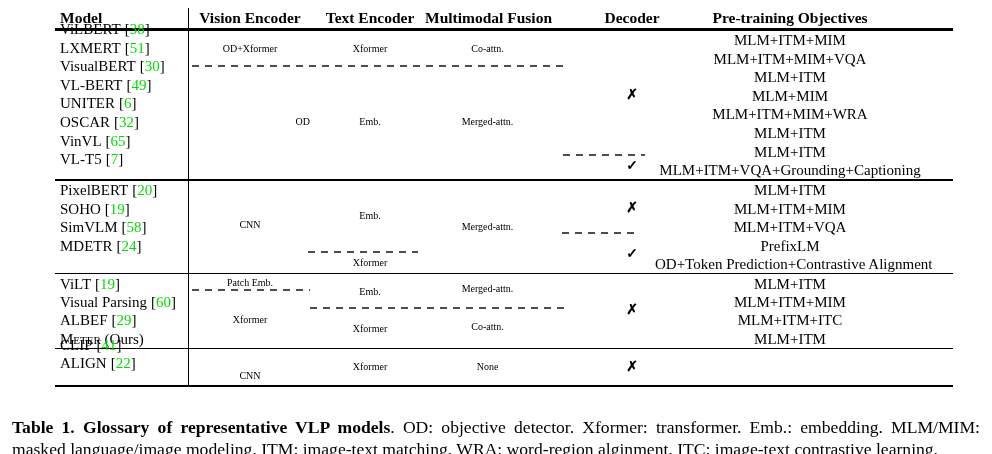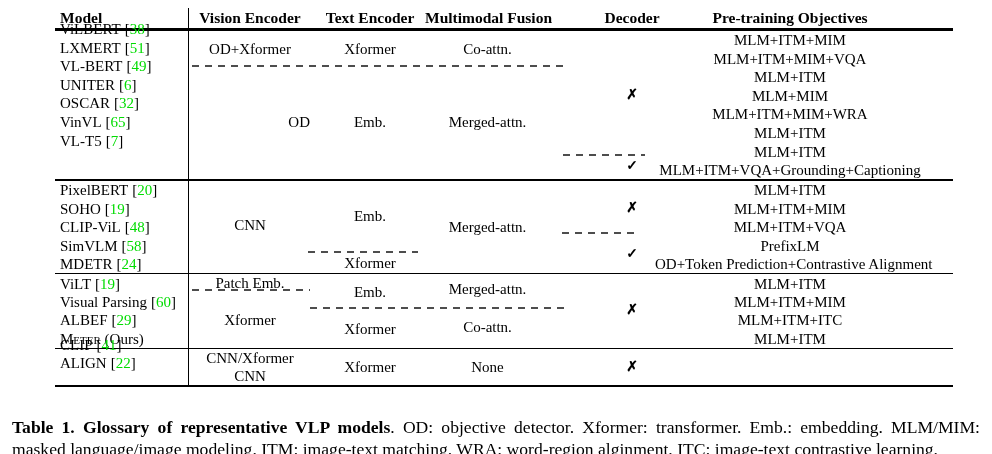--- a/index.html
+++ b/index.html
@@ -16,21 +16,21 @@
   .rule-thin{height:1.6px;}
   .vline{position:absolute;left:188px;top:8px;width:1.4px;height:378px;background:#000;}
 
   
   .mcol{position:absolute;left:60px;}
   .ocol{position:absolute;left:655px;width:270px;text-align:center;}
   .mrow,.orow{height:18.6px;line-height:18.6px;font-size:15px;white-space:nowrap;}
   .g34 .mrow,.g34 .orow{height:18.4px;line-height:18.4px;}
 
   
-  .cell{position:absolute;height:18px;line-height:18px;text-align:center;font-size:15px;white-space:nowrap;}
+  .cell{position:absolute;height:18px;line-height:18px;text-align:center;font-size:10px;white-space:nowrap;}
   .col-v{left:190px;width:120px;}
   .col-t{left:310px;width:120px;}
   .col-f{left:425px;width:125px;}
   .col-d{left:587px;width:90px;}
   .col-o{left:655px;width:270px;}
 
   
   .dash{position:absolute;height:2px;background:repeating-linear-gradient(to right,#4d4d4d 0 7px,transparent 7px 13px);}
 
   .cite{color:#00DC00;}
@@ -56,20 +56,21 @@
   <div class="rule rule-thick" style="top:28.2px;"></div>
   <div class="rule rule-thin" style="top:179.4px;"></div>
   <div class="rule rule-thin" style="top:272.8px;"></div>
   <div class="rule rule-thin" style="top:347.6px;"></div>
   <div class="rule rule-thin" style="top:385.4px;"></div>
   <div class="vline"></div>
 
   <div class="mcol" style="top:20px;">
     <div class="mrow"><span>ViLBERT</span><span class="citew"><span>[</span><span class="cite">38</span><span>]</span></span></div>
     <div class="mrow"><span>LXMERT</span><span class="citew"><span>[</span><span class="cite">51</span><span>]</span></span></div>
+    <div class="mrow"><span>VisualBERT</span><span class="citew"><span>[</span><span class="cite">30</span><span>]</span></span></div>
     <div class="mrow"><span>VL-BERT</span><span class="citew"><span>[</span><span class="cite">49</span><span>]</span></span></div>
     <div class="mrow"><span>UNITER</span><span class="citew"><span>[</span><span class="cite">6</span><span>]</span></span></div>
     <div class="mrow"><span>OSCAR</span><span class="citew"><span>[</span><span class="cite">32</span><span>]</span></span></div>
     <div class="mrow"><span>VinVL</span><span class="citew"><span>[</span><span class="cite">65</span><span>]</span></span></div>
     <div class="mrow"><span>VL-T5</span><span class="citew"><span>[</span><span class="cite">7</span><span>]</span></span></div>
   </div>
 
   <div class="ocol" style="top:31px;">
     <div class="orow">MLM+ITM+MIM</div>
     <div class="orow">MLM+ITM+MIM+VQA</div>
@@ -88,21 +89,20 @@
   <div class="cell col-v" style="top:113px;text-align:right;">OD</div>
   <div class="cell col-t" style="top:113px;">Emb.</div>
   <div class="cell col-f" style="top:113px;">Merged-attn.</div>
   <div class="cell col-d mark" style="top:86px;">✗</div>
   <div class="dash" style="top:154px;left:563px;width:82px;"></div>
   <div class="cell col-d mark" style="top:157px;">✓</div>
 
   <div class="mcol" style="top:181px;">
     <div class="mrow"><span>PixelBERT</span><span class="citew"><span>[</span><span class="cite">20</span><span>]</span></span></div>
     <div class="mrow"><span>SOHO</span><span class="citew"><span>[</span><span class="cite">19</span><span>]</span></span></div>
-    <div class="mrow"><span>CLIP-ViL</span><span class="citew"><span>[</span><span class="cite">48</span><span>]</span></span></div>
     <div class="mrow"><span>SimVLM</span><span class="citew"><span>[</span><span class="cite">58</span><span>]</span></span></div>
     <div class="mrow"><span>MDETR</span><span class="citew"><span>[</span><span class="cite">24</span><span>]</span></span></div>
   </div>
 
   <div class="ocol" style="top:181px;">
     <div class="orow">MLM+ITM</div>
     <div class="orow">MLM+ITM+MIM</div>
     <div class="orow">MLM+ITM+VQA</div>
     <div class="orow">PrefixLM</div>
     <div class="orow">OD+Token Prediction+Contrastive Alignment</div>
@@ -139,21 +139,20 @@
   <div class="cell col-f" style="top:280px;">Merged-attn.</div>
   <div class="dash" style="top:307px;left:310px;width:255px;"></div>
   <div class="cell col-f" style="top:318px;">Co-attn.</div>
   <div class="cell col-d mark" style="top:301px;">✗</div>
 
   <div class="mcol g34" style="top:336px;">
     <div class="mrow"><span>CLIP</span><span class="citew"><span>[</span><span class="cite">41</span><span>]</span></span></div>
     <div class="mrow"><span>ALIGN</span><span class="citew"><span>[</span><span class="cite">22</span><span>]</span></span></div>
   </div>
 
-  <div class="cell col-v" style="top:349px;">CNN/Xformer</div>
   <div class="cell col-v" style="top:367px;">CNN</div>
   <div class="cell col-t" style="top:358px;">Xformer</div>
   <div class="cell col-f" style="top:358px;">None</div>
   <div class="cell col-d mark" style="top:358px;">✗</div>
 
   <p class="caption"><span class="cap-b">Table 1. Glossary of representative VLP models</span><span>. OD: objective detector. Xformer: transformer. Emb.: embedding. MLM/MIM: masked language/image modeling. ITM: image-text matching. WRA: word-region alginment. ITC: image-text contrastive learning.</span></p>
 
 </div>
 
 </body></html>

